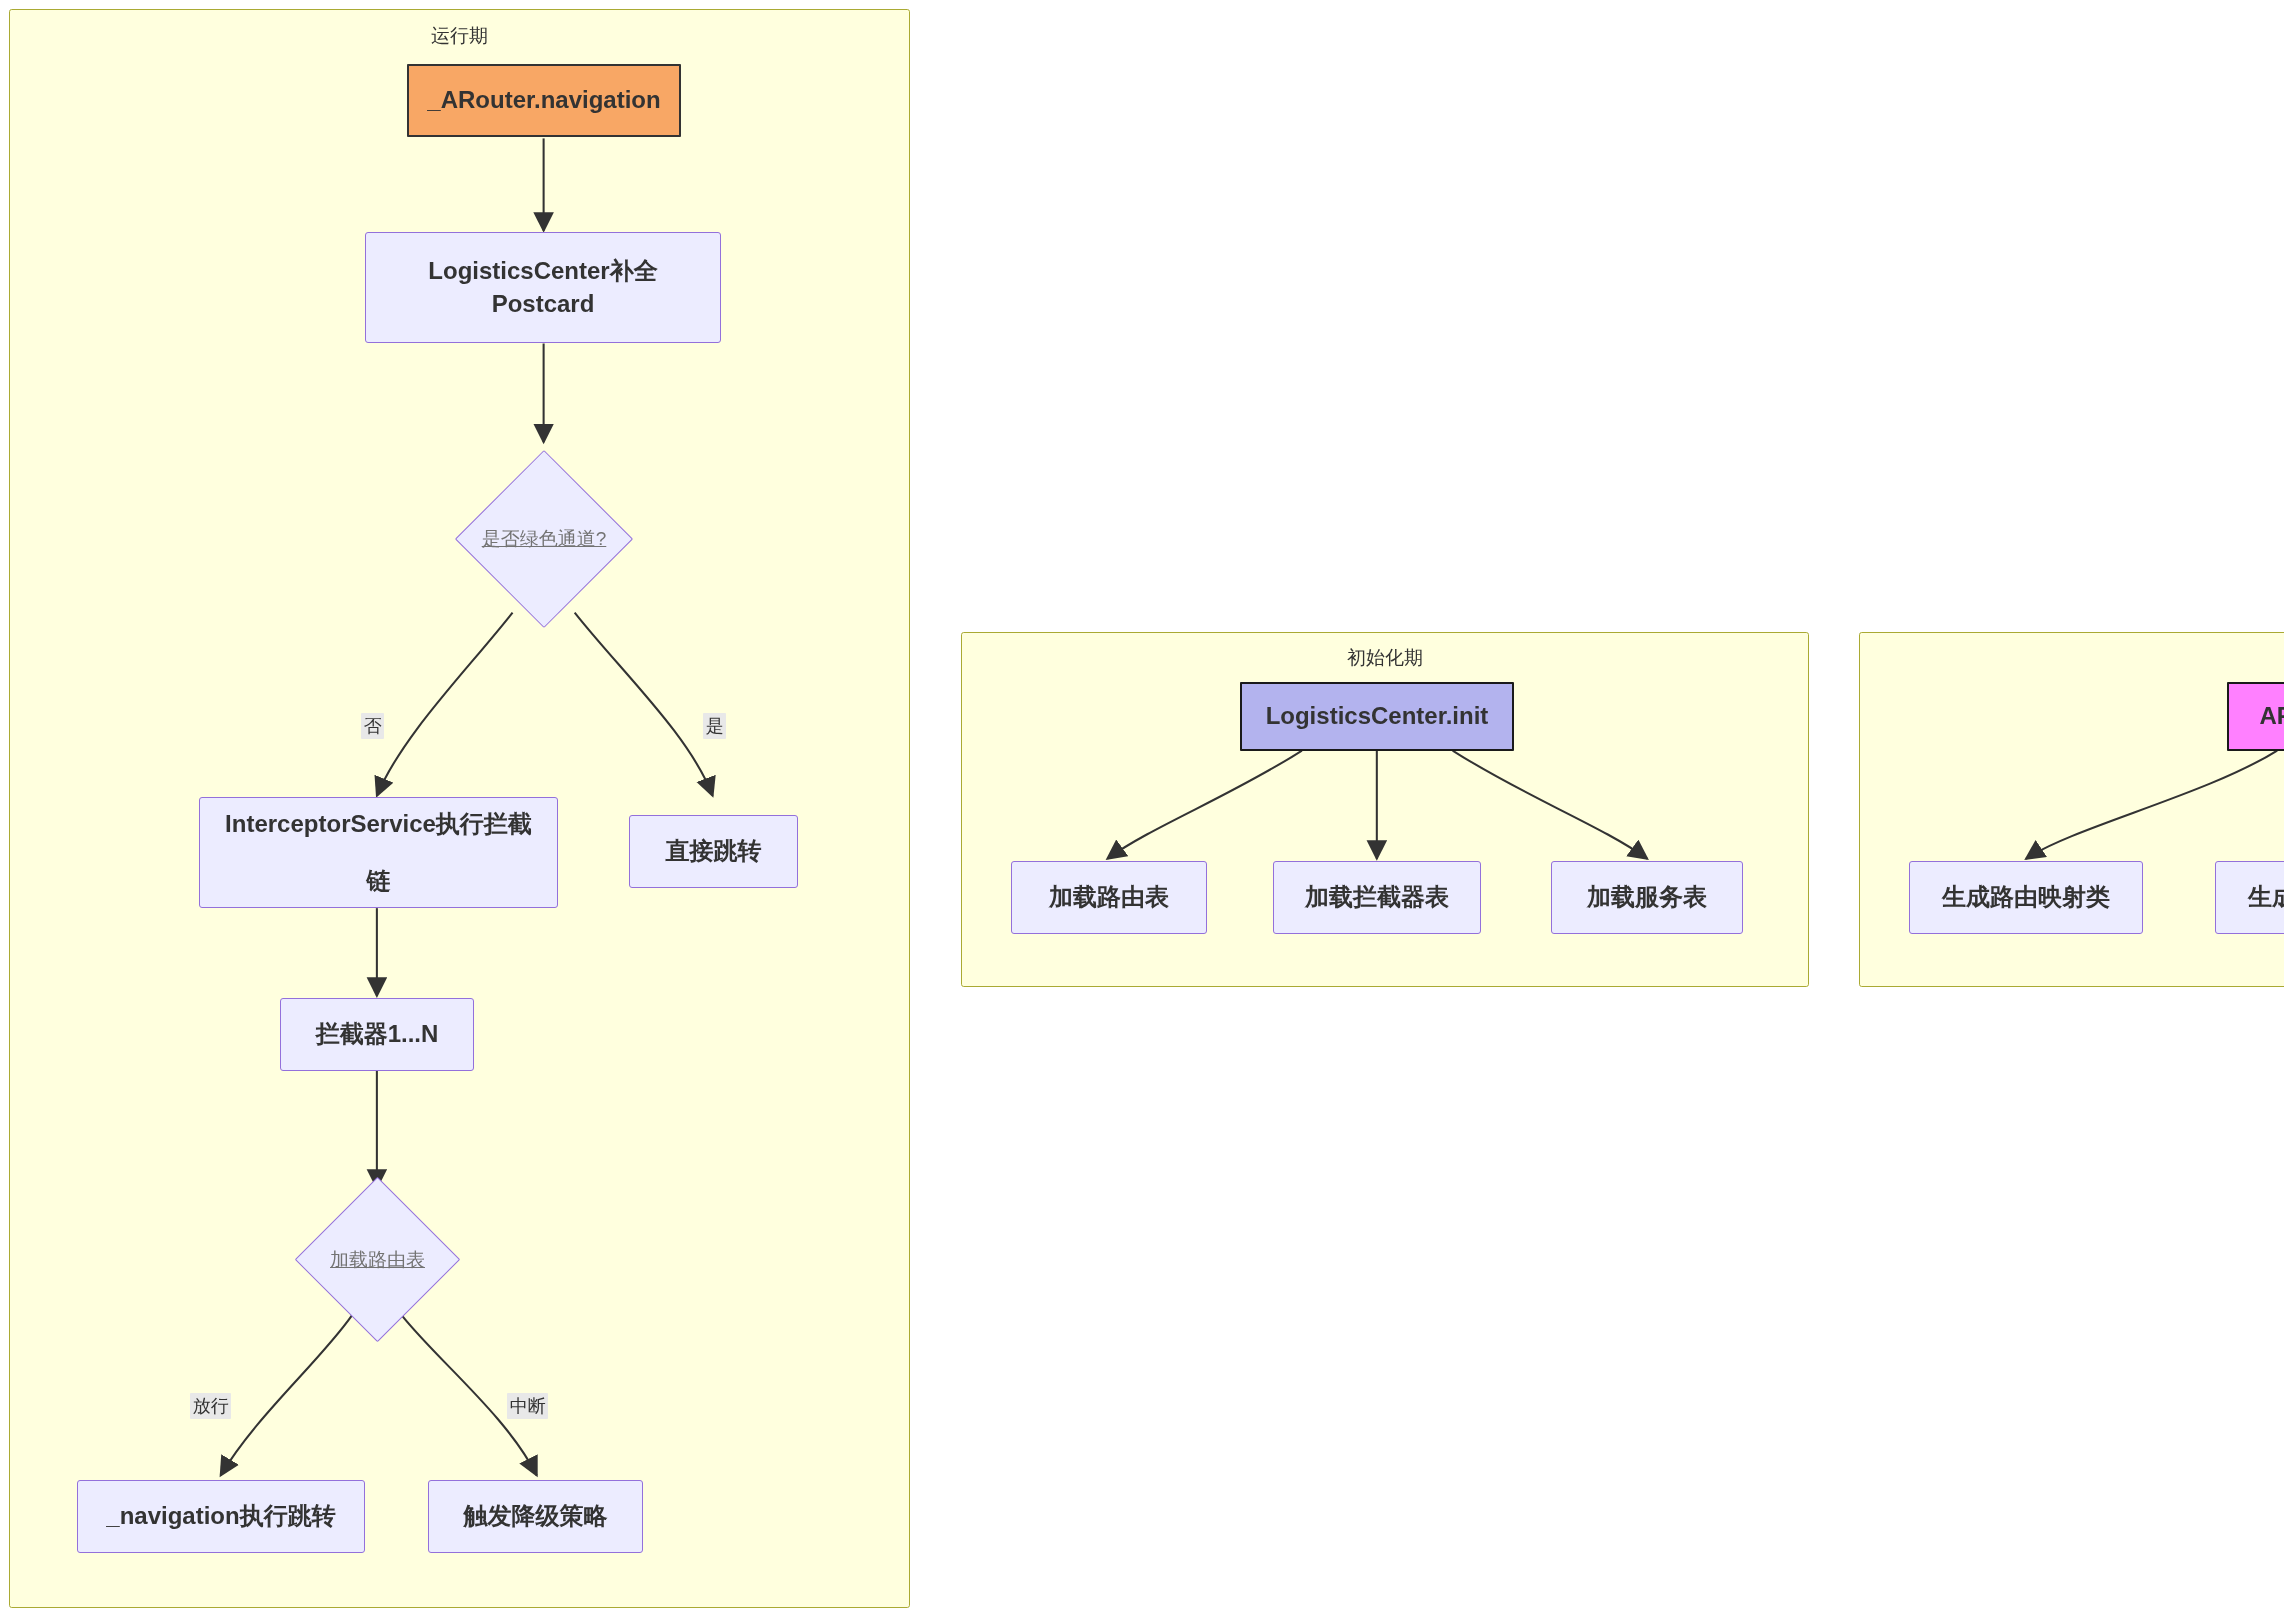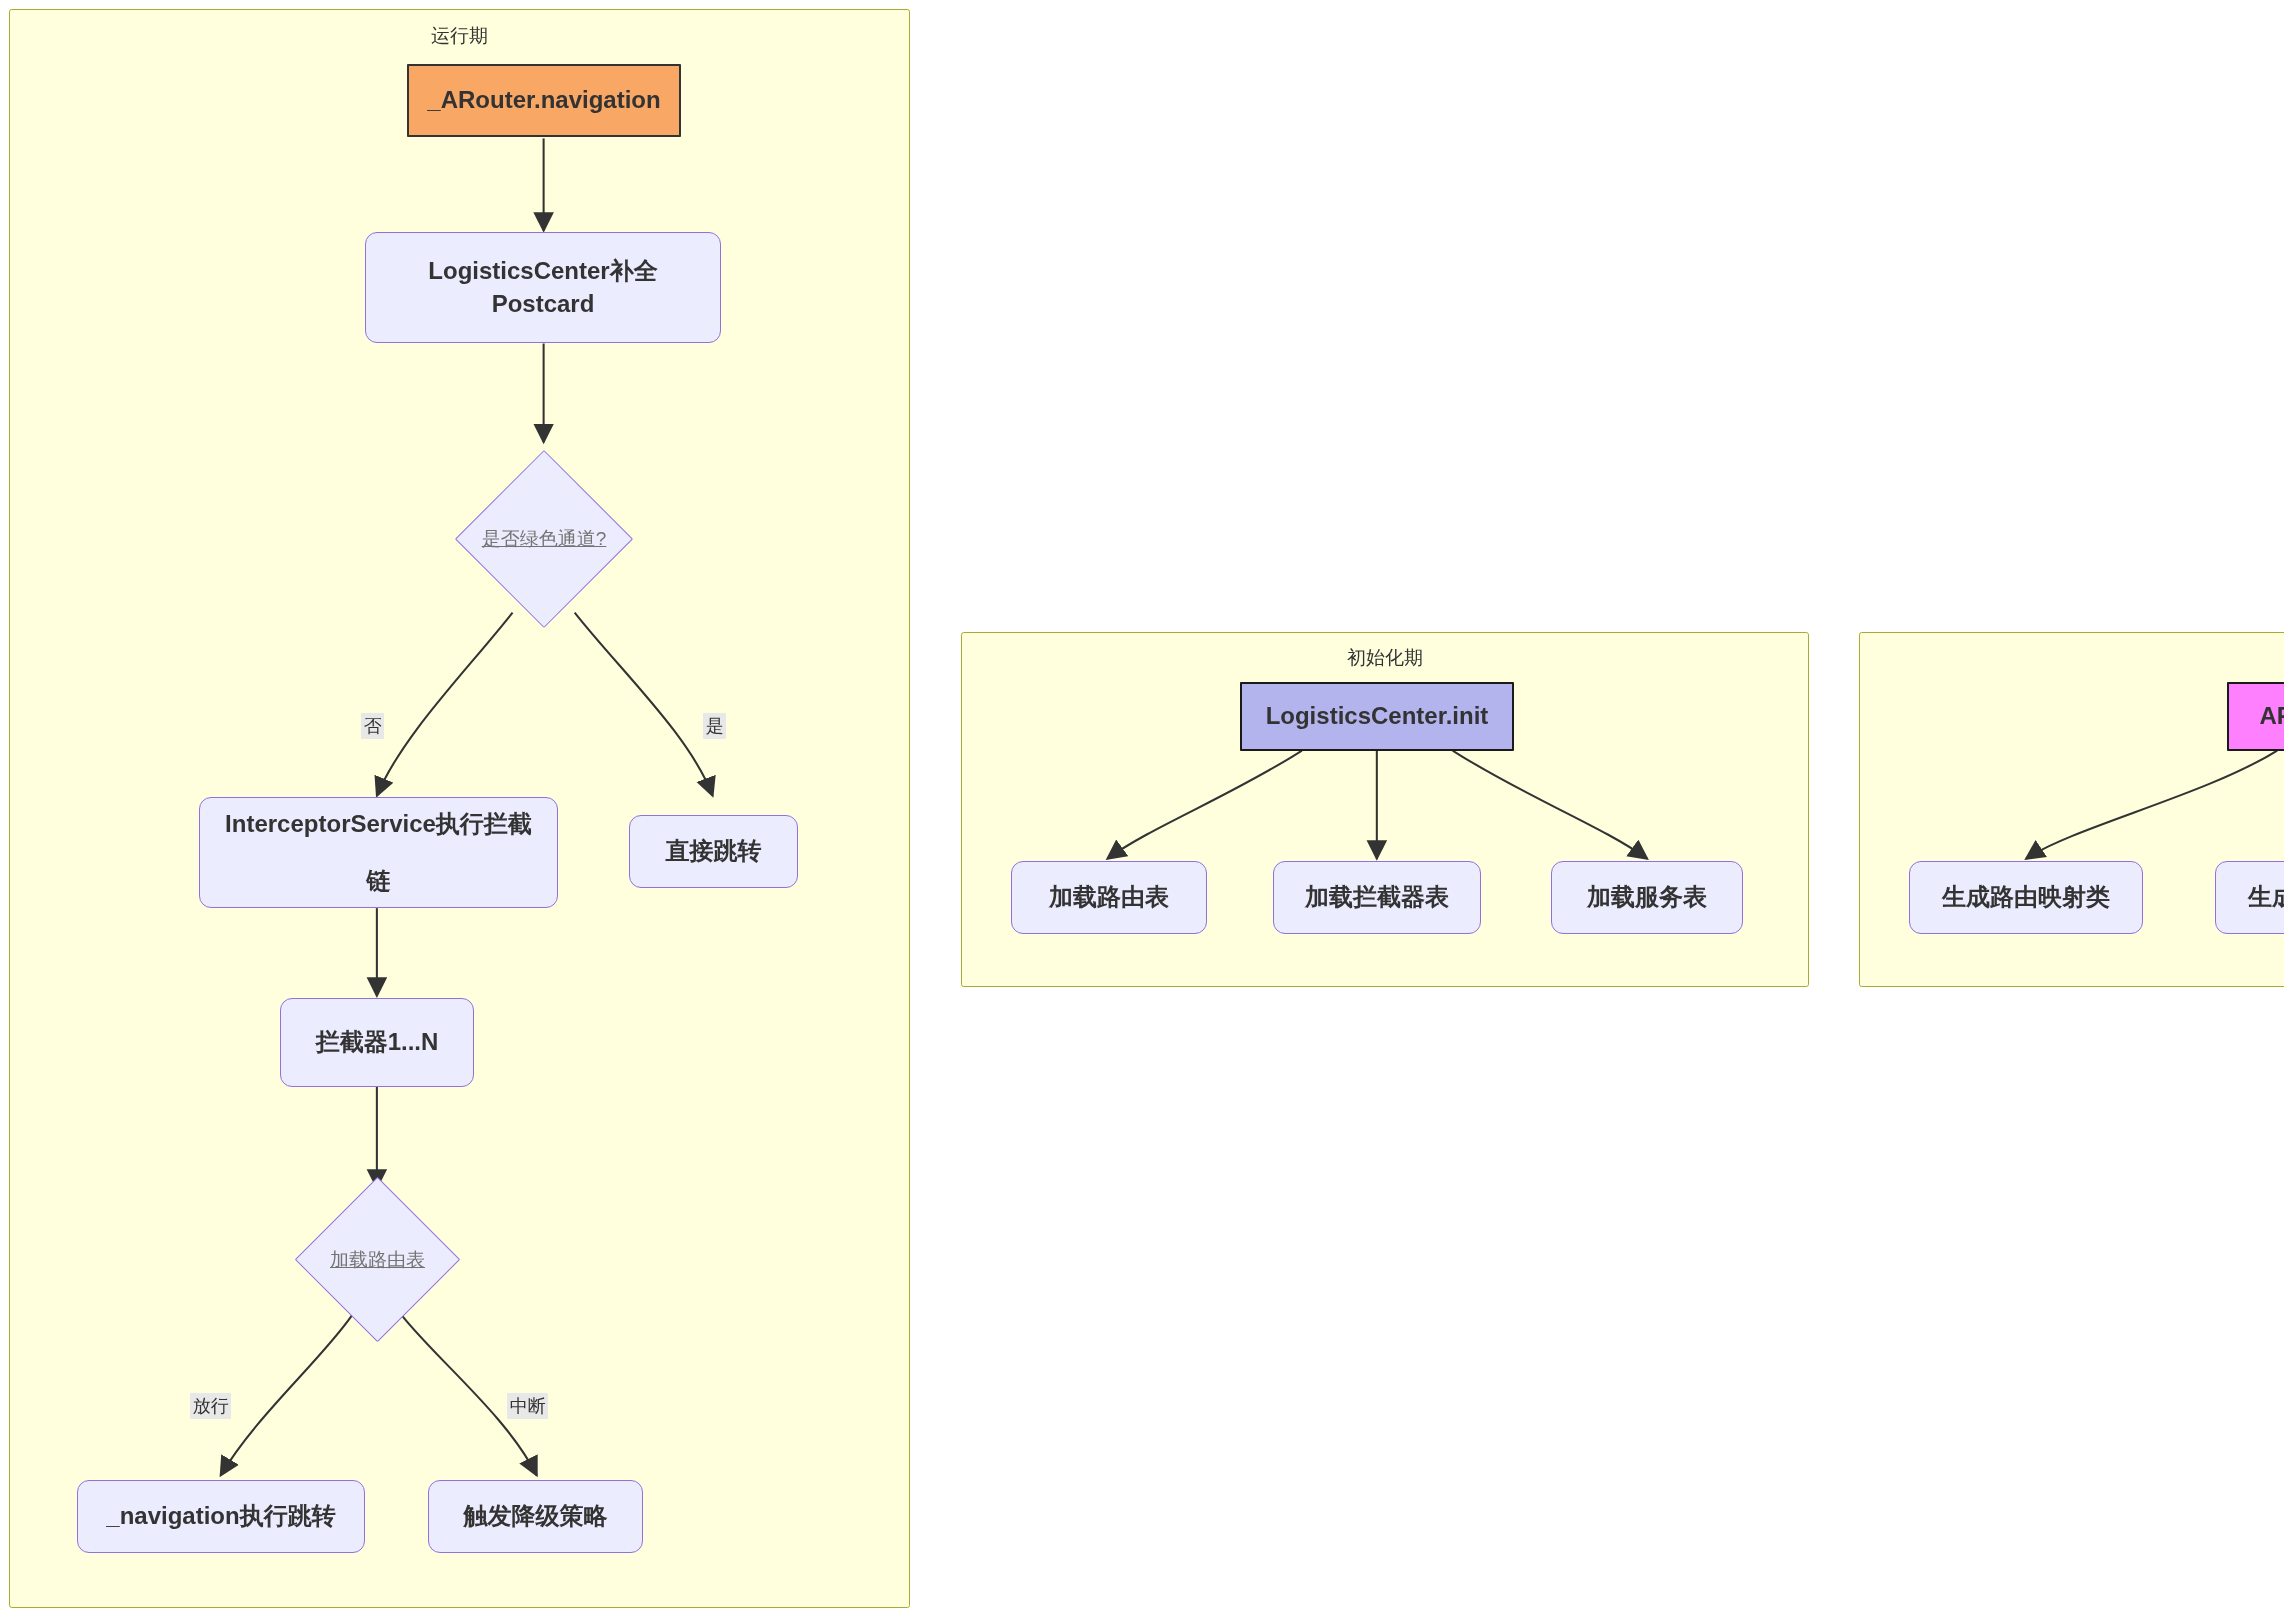--- a/index.html
+++ b/index.html
@@ -9,21 +9,21 @@
 
   
   .cluster{position:absolute;background:#ffffde;border:1.8px solid #aaaa33;border-radius:2.7px;padding-left:15px;}
   .cluster-title{position:absolute;left:0;right:0;text-align:center;
      font-size:19px;color:#333333;white-space:nowrap;}
 
   
   .node{position:absolute;display:flex;align-items:center;justify-content:center;
         text-align:center;box-sizing:border-box;line-height:1.35;
         font-size:24px;color:#333333;font-weight:bold;}
-  .n-default{background:#ececff;border:1.4px solid #9370db;border-radius:12px;}
+  .n-default{background:#ececff;border:1.4px solid #9370db;border-radius:3px;}
   .n-orange{background:#f8a765;border:2.3px solid #333333;border-radius:0.9px;}
   .n-blue{background:#b3b3ee;border:2.3px solid #1a1a1a;border-radius:0.9px;text-align:right;}
   .n-pink{background:#ff80ff;border:2.3px solid #1a1a1a;border-radius:0.9px;}
 
   
   .diamond{position:absolute;}
   .diamond .shape{position:absolute;inset:0;background:#ececff;
      border:1.4px solid #9370db;transform:rotate(45deg);box-sizing:border-box;border-radius:1.4px;}
   .diamond .dlabel{position:absolute;inset:0;display:flex;align-items:center;
      justify-content:center;font-size:19px;color:#737373;white-space:nowrap;text-decoration:underline;}
@@ -104,21 +104,21 @@
 
   <div class="node n-default" style="left:199px;top:797px;width:359px;height:111px;flex-direction:column;gap:24px;">
     <span>InterceptorService执行拦截</span>
     <span>链</span>
   </div>
 
   <div class="node n-default" style="left:629px;top:815px;width:169px;height:73px;">
     <span>直接跳转</span>
   </div>
 
-  <div class="node n-default" style="left:280px;top:998px;width:194px;height:89px;">
+  <div class="node n-default" style="left:280px;top:998px;width:194px;height:73px;">
     <span>拦截器1...N</span>
   </div>
 
   <div class="diamond" style="left:297px;top:1192px;width:161px;height:135px;">
     <div class="shape" style="left:22px;top:9px;width:117px;height:117px;"></div>
     <div class="dlabel">加载路由表</div>
   </div>
 
   <div class="edge-label" style="left:190px;top:1393px;">放行</div>
   <div class="edge-label" style="left:507px;top:1393px;">中断</div>

